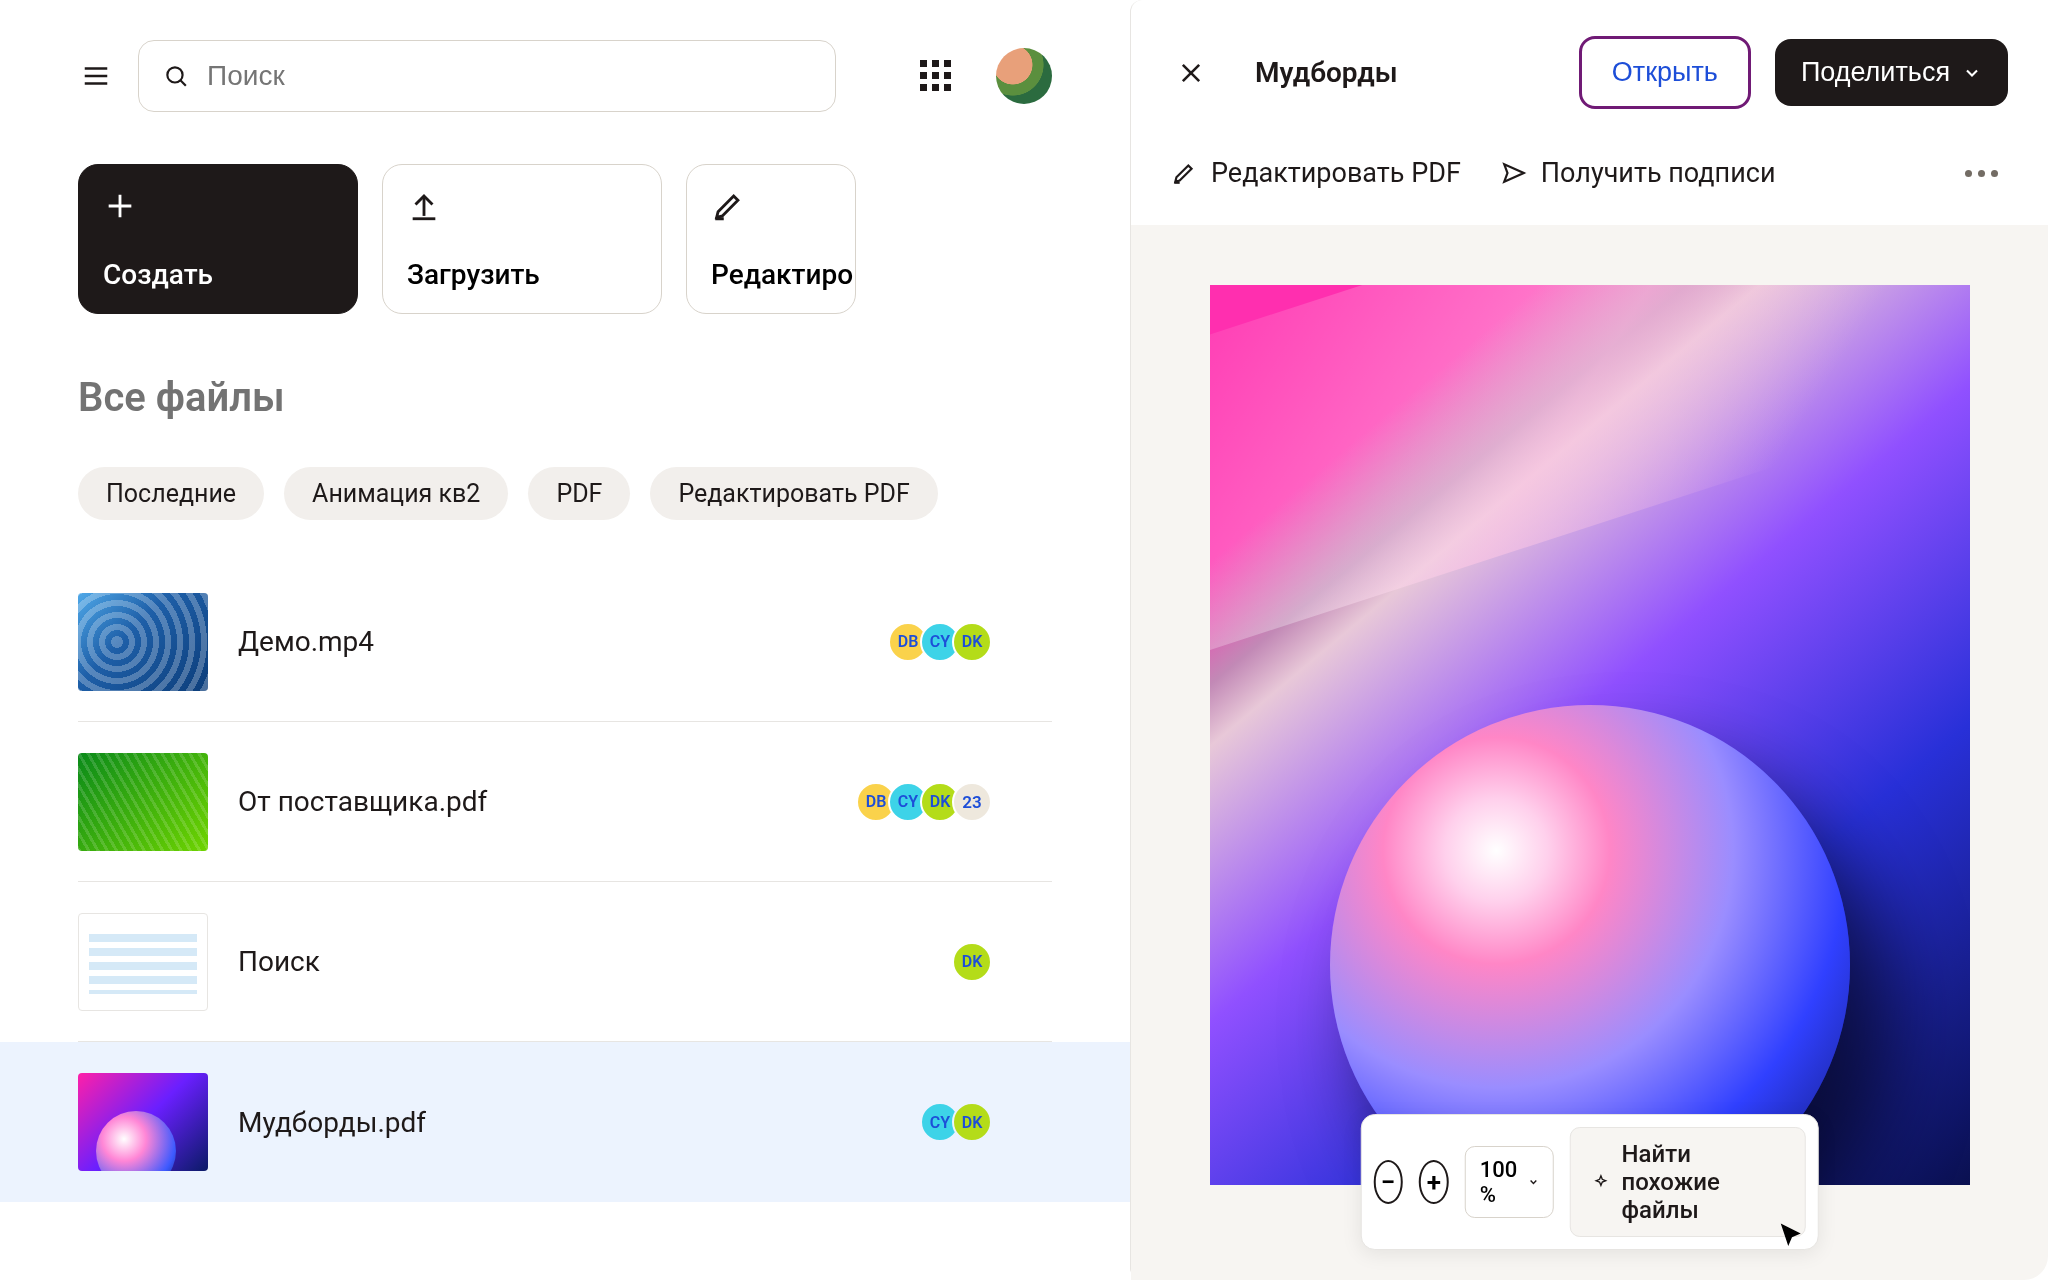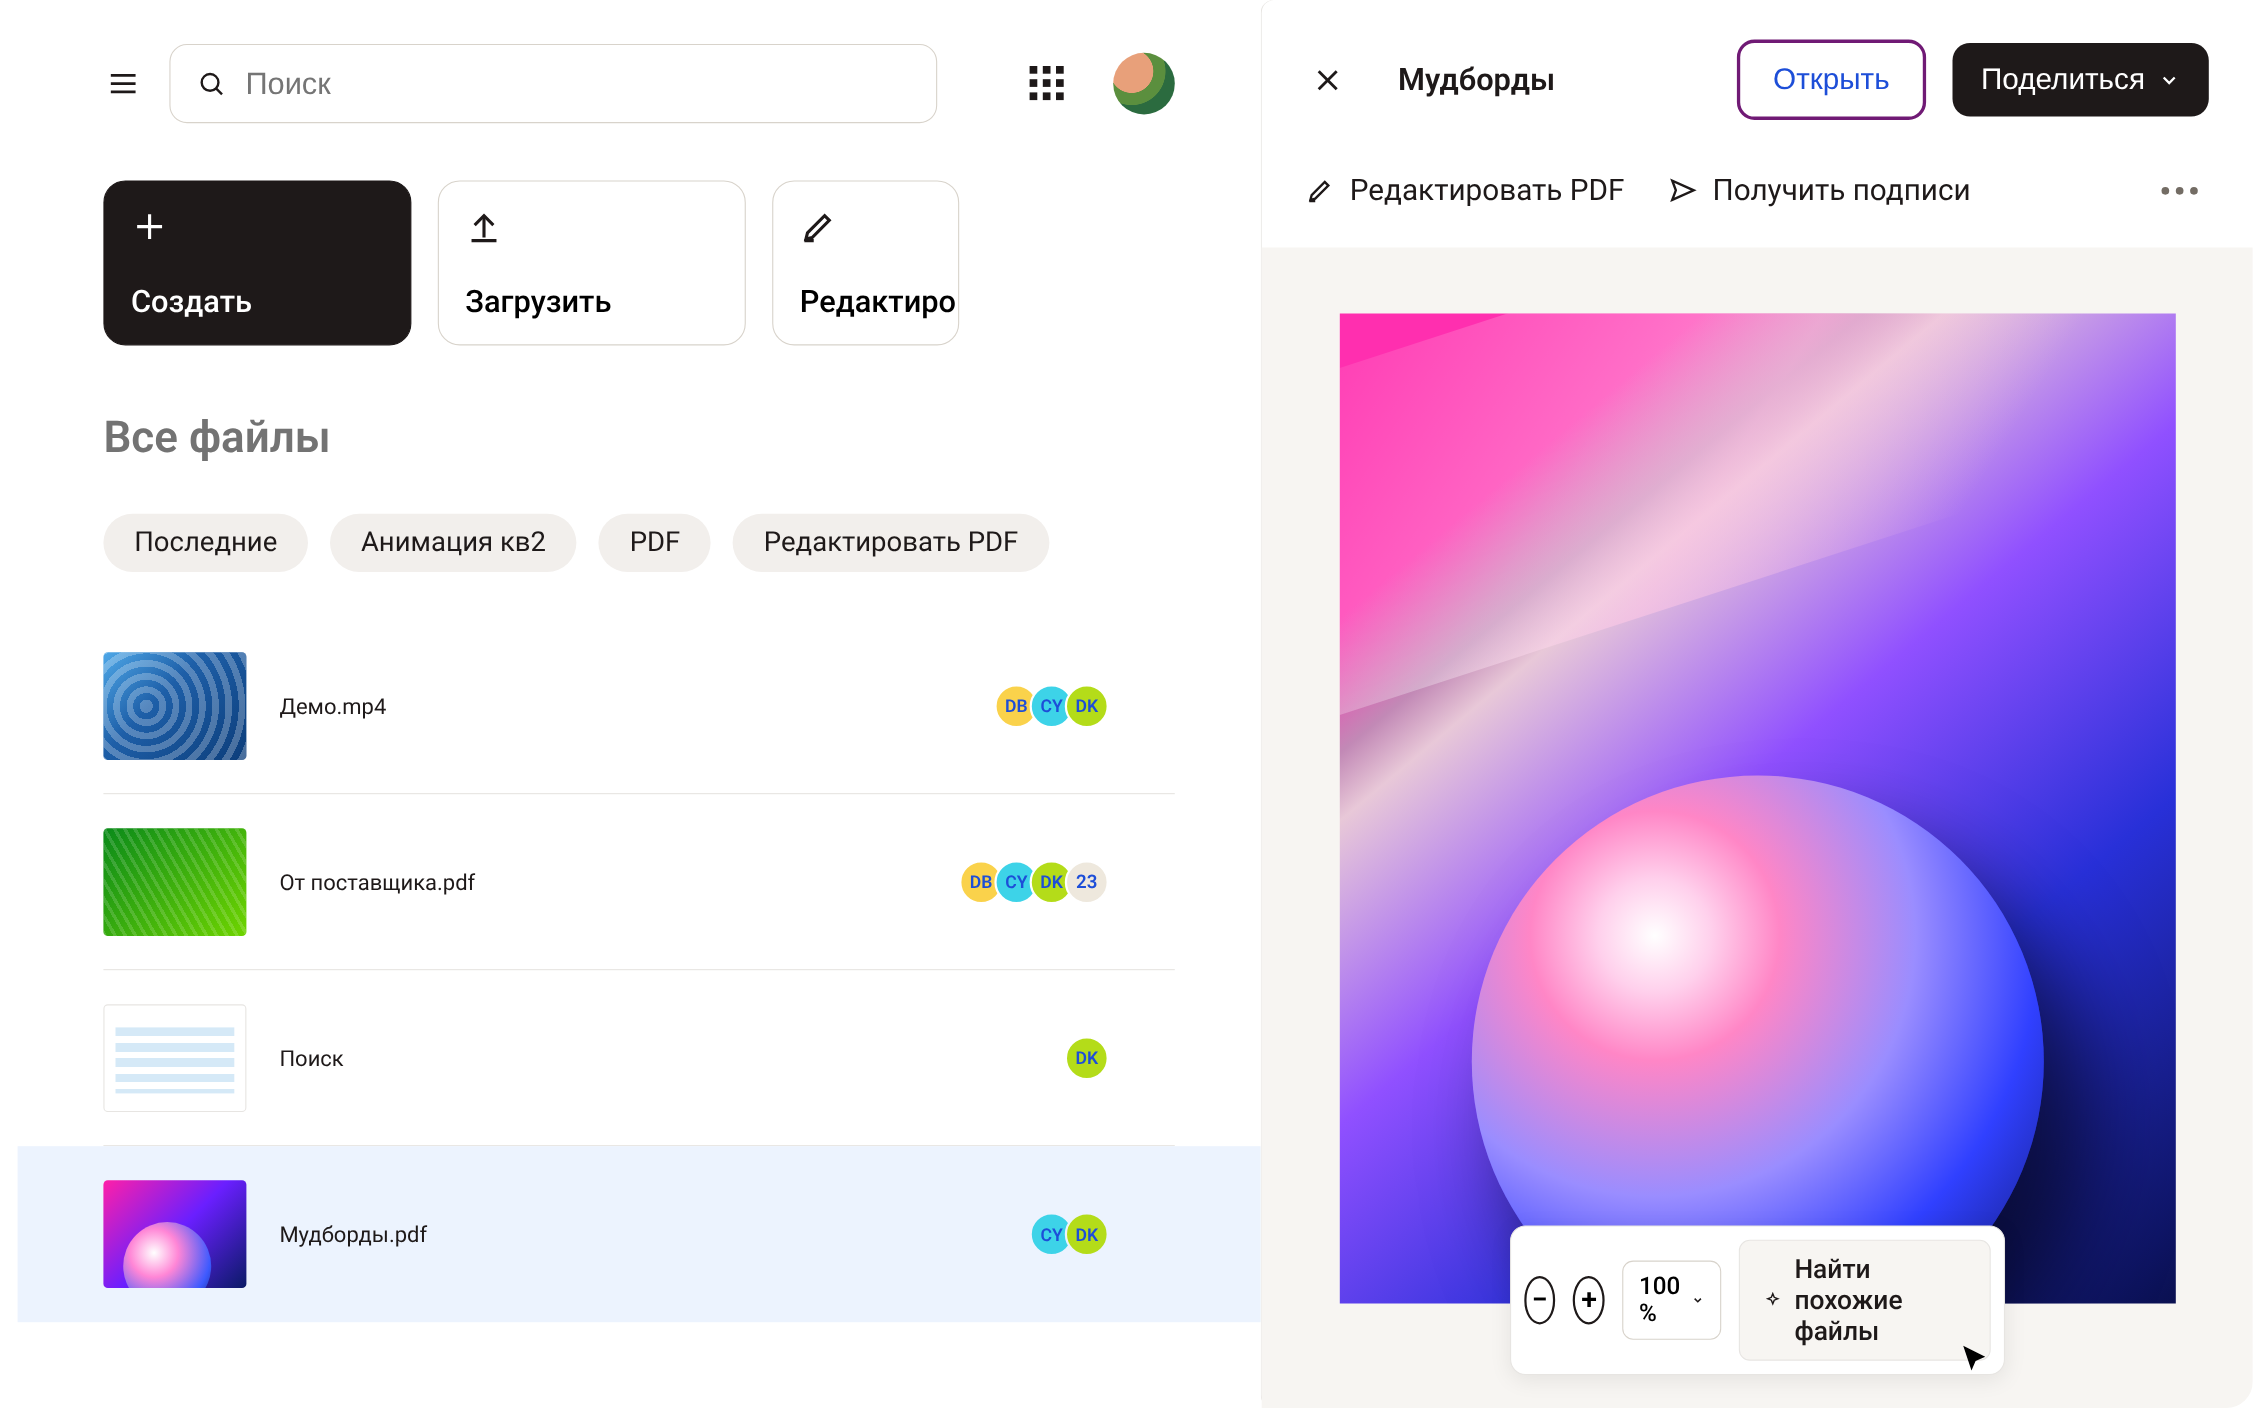--- a/index.html
+++ b/index.html
@@ -1,17 +1,17 @@
 <!DOCTYPE html>
 <html><head>
 <meta charset="utf-8">
 <style>
 * { box-sizing: border-box; margin: 0; padding: 0; }
 body { font-family: -apple-system, BlinkMacSystemFont, "Segoe UI", Roboto, Helvetica, Arial, sans-serif; background: #fff; width: 2048px; height: 1280px; overflow: hidden; display: flex; border-radius: 24px; }
-.left-pane { width: 1130px; height: 100%; padding: 36px 0 0 0; margin-left: 16px; }
+.left-pane { width: 1130px; height: 100%; padding: 36px 0 0 0; }
 .right-pane { flex: 1; height: 100%; border-left: 1px solid #e7e5e2; display: flex; flex-direction: column; border-radius: 12px; }
 
 
 .header { display: flex; align-items: center; gap: 24px; padding: 0 78px; height: 80px; }
 .hamburger { width: 36px; height: 36px; display:flex; align-items:center; justify-content:center; cursor:pointer; }
 .hamburger svg { width: 30px; height: 30px; }
 .search-wrap { flex: 1; display:flex; align-items:center; border:1px solid #d8d3cb; border-radius: 16px; height: 72px; padding: 0 24px; gap: 18px; }
 .search-wrap svg { width: 28px; height:28px; color:#1e1919; }
 .search-wrap input { border:none; outline:none; font-size: 28px; background:transparent; width:100%; color:#9b9b9b; }
 .apps-grid { width:32px; height:32px; display:grid; grid-template-columns:repeat(3,1fr); grid-template-rows:repeat(3,1fr); gap:4px; margin-left:60px; cursor:pointer;}
@@ -40,21 +40,21 @@
 .file-row.selected { background:#ecf3fe; border-bottom:none; margin:0 -78px; padding:0 138px 0 78px; }
 .thumb { width:130px; height:98px; border-radius:4px; flex-shrink:0; }
 .thumb.t1 { background: linear-gradient(135deg,#4fa8e8 0%,#1e5fa8 40%,#0c3d7a 100%); position:relative; overflow:hidden;}
 .thumb.t1::after { content:""; position:absolute; inset:0; background: repeating-radial-gradient(circle at 30% 50%, rgba(255,255,255,0.25) 0 6px, transparent 6px 12px);}
 .thumb.t2 { background: linear-gradient(135deg,#0a8a1a 0%,#6fd400 100%); position:relative; overflow:hidden;}
 .thumb.t2::after { content:""; position:absolute; inset:0; background: repeating-linear-gradient(60deg, rgba(255,255,255,0.15) 0 3px, transparent 3px 8px);}
 .thumb.t3 { background:#fff; border:1px solid #e7e5e2; position:relative;}
 .thumb.t3::after{ content:""; position:absolute; left:10px; right:10px; top:20px; height:60px; background:repeating-linear-gradient(to bottom,#d5e9f7 0 8px, transparent 8px 14px);}
 .thumb.t4 { background: linear-gradient(135deg,#ff1fa8 0%,#6a1fff 50%,#0a1a66 100%); position:relative; overflow:hidden;}
 .thumb.t4::after { content:""; position:absolute; left:18px; bottom:-20px; width:80px; height:80px; border-radius:50%; background:radial-gradient(circle at 35% 35%,#fff 0%, #ff86d6 30%, #3d5aff 70%, #0a1a66 100%);}
-.filename { font-size:20px; color:#1e1919; flex:1; }
+.filename { font-size:28px; color:#1e1919; flex:1; }
 .avatars { display:flex; align-items:center; }
 .badge { width:40px; height:40px; border-radius:50%; display:flex; align-items:center; justify-content:center; font-size:16px; font-weight:600; color:#1d4ed8; margin-left:-8px; border:2px solid #fff;}
 .badge:first-child{margin-left:0;}
 .badge.y{background:#fad24b;}
 .badge.b{background:#3dd3e8;}
 .badge.g{background:#b4dc19;}
 .badge.n{background:#eee8dd; font-size:17px;}
 .file-row.selected .badge{border-color:#ecf3fe;}
 
 

